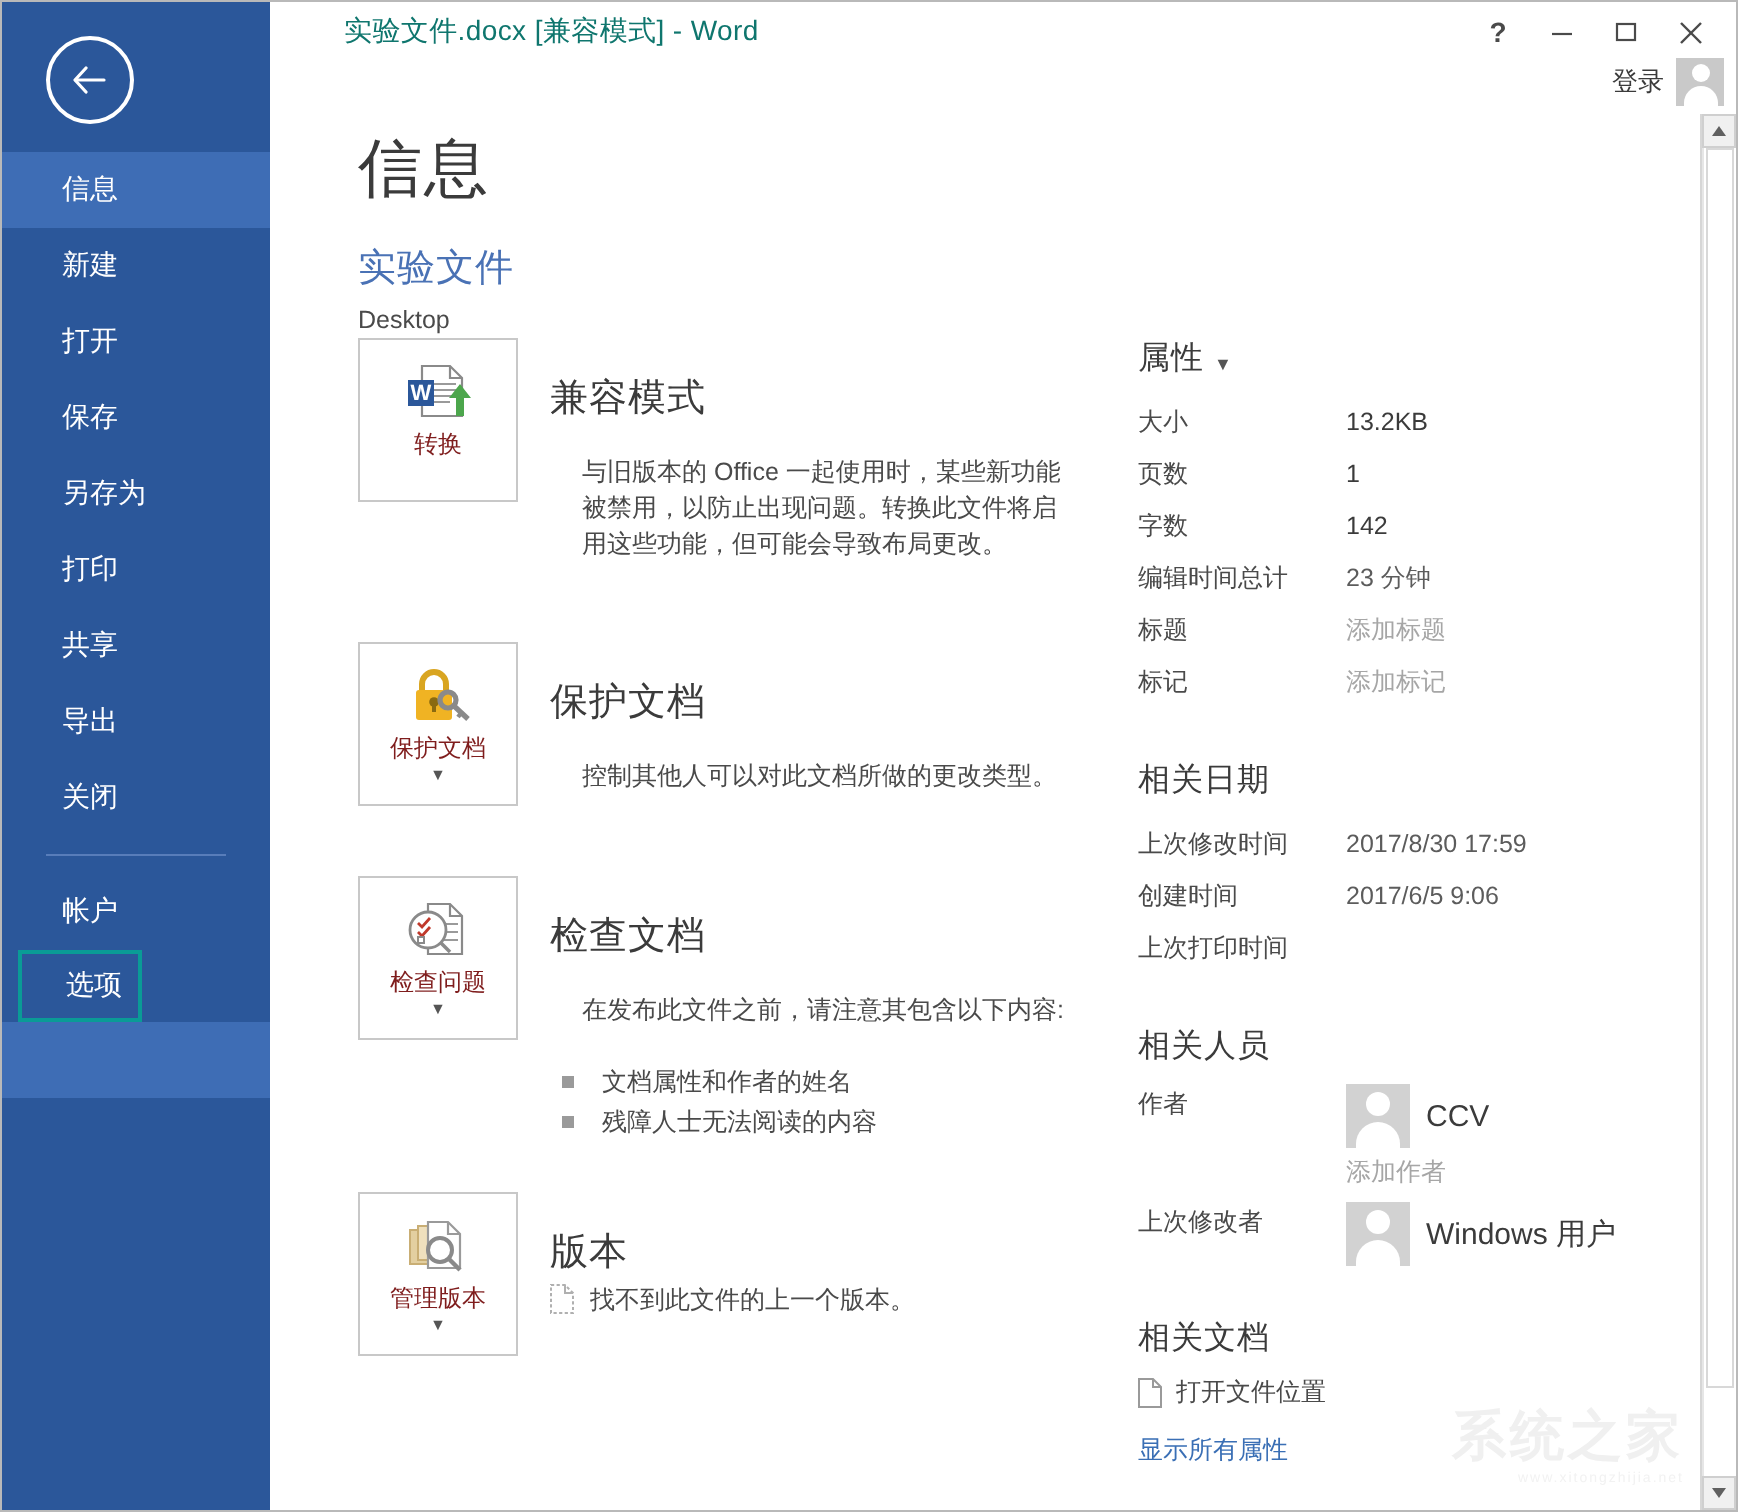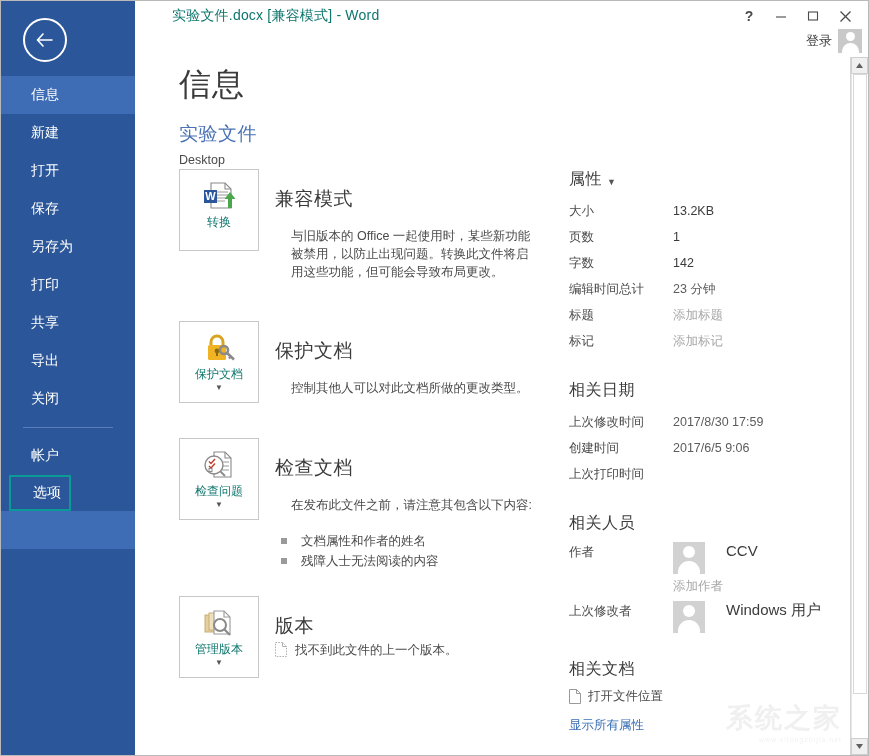--- a/index.html
+++ b/index.html
@@ -212,21 +212,21 @@
     background: #fff;
   }
   .card-btn .glyph {
     height: 36px;
     display: flex;
     align-items: center;
     justify-content: center;
   }
   .card-btn .btn-label {
     font-size: 12px;
-    color: #0f766e;
+    color: #7f1d1d;
     margin-top: 2px;
     line-height: 1.1;
     text-align: right;
   }
   .card-btn .caret {
     font-size: 8px;
     color: #555;
     line-height: 1;
     margin-top: 3px;
   }
@@ -328,21 +328,22 @@
     margin-top: 6px;
   }
   .person-row .k {
     width: 104px;
     flex: 0 0 104px;
     color: #4a4a4a;
     line-height: 20px;
   }
   .person-chip {
     display: flex;
-    gap: 21px;
+    align-items: center;
+    gap: 8px;
   }
   .avatar-lg {
     width: 32px;
     height: 32px;
     background: #d2d2d2;
     position: relative;
     overflow: hidden;
     flex: 0 0 auto;
   }
   .avatar-lg::before {

